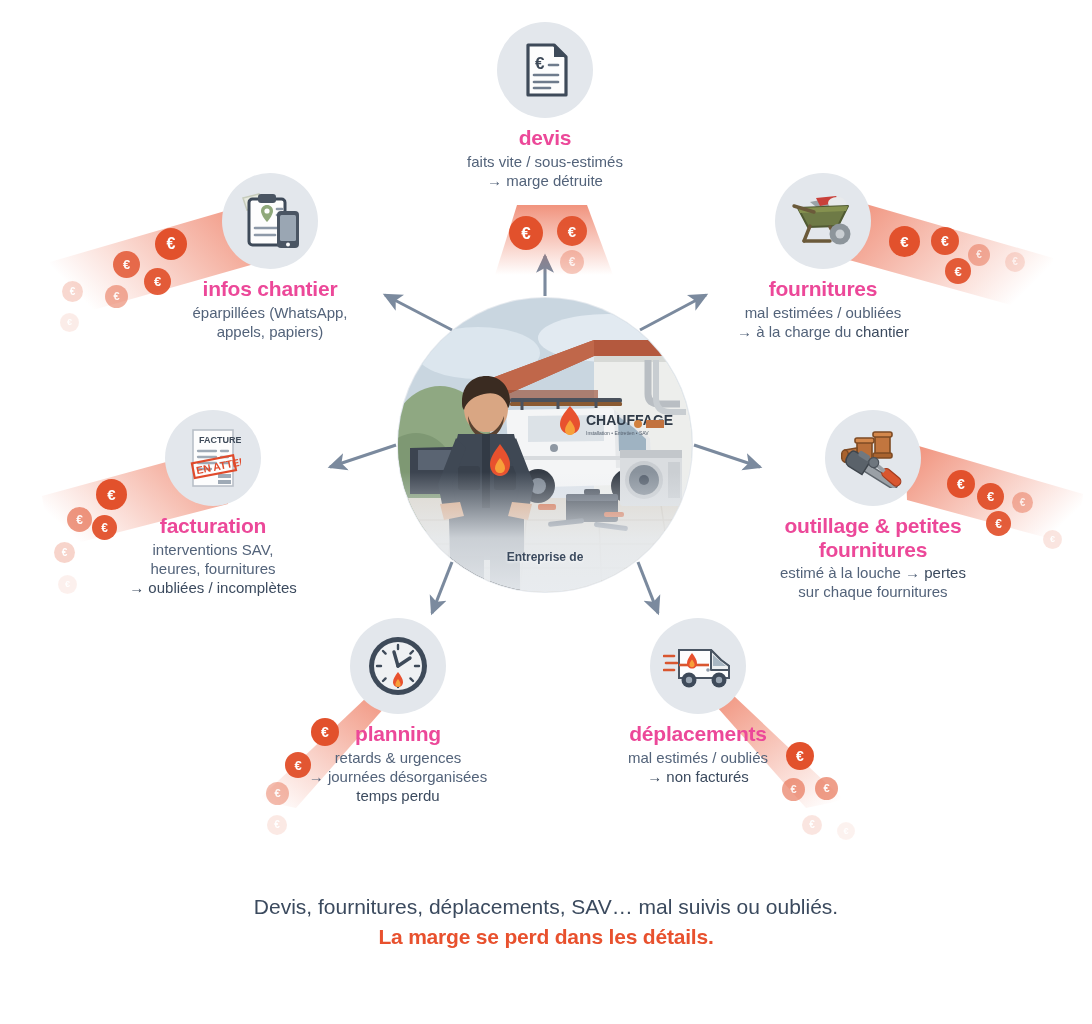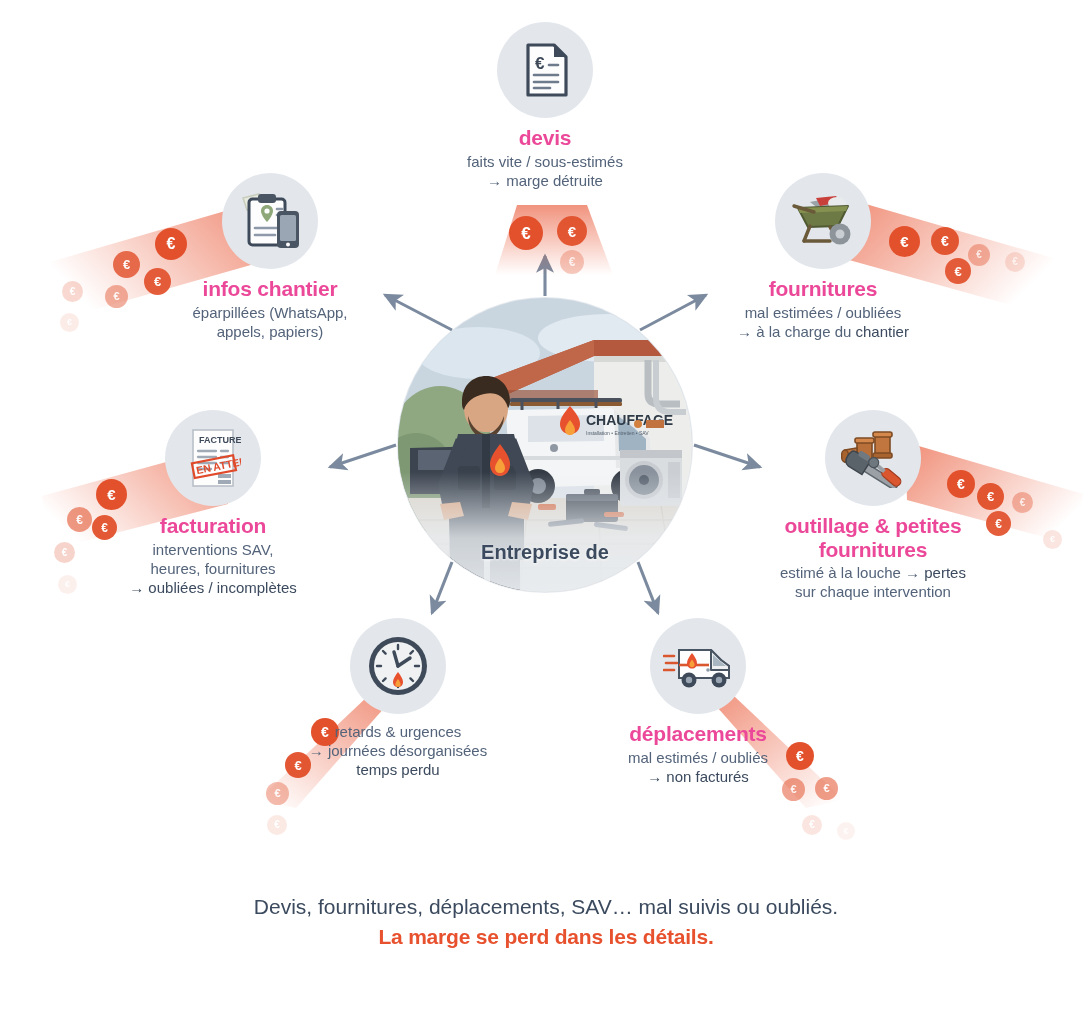--- a/index.html
+++ b/index.html
@@ -55,21 +55,21 @@
     width:294px; height:294px; border-radius:50%;
     overflow:hidden;
     background:#DDE3EA;
     z-index:3;
     box-shadow:0 0 0 1px rgba(180,192,206,.35);
   }
   #center-photo { position:absolute; inset:0; }
   #center-label {
     position:absolute; left:0; right:0; bottom:28px;
     text-align:center;
-    font-size:20px; font-weight:bold; color:#3B4A5E;
+    font-size:12px; font-weight:bold; color:#3B4A5E;
     line-height:1.2; text-shadow:0 1px 3px rgba(255,255,255,.85);
     z-index:4;
   }
   #center-fade {
     position:absolute; left:0; right:0; bottom:0; height:120px;
     background:linear-gradient(to bottom, rgba(233,237,241,0) 0%, rgba(233,237,241,.82) 55%, rgba(233,237,241,.95) 100%);
     z-index:3;
   }
 
   
@@ -469,21 +469,21 @@
         </g>
       </svg>
     </div>
     <div class="node-text">
       <div class="node-title">
         <div>outillage &amp; petites</div>
         <div>fournitures</div>
       </div>
       <div class="node-sub">
         <div><span>estimé à la louche → </span><span class="b">pertes</span></div>
-        <div>sur chaque intervention</div>
+        <div>sur chaque fournitures</div>
       </div>
     </div>
   </div>
 
   <div class="node" style="left:273px; top:618px; width:250px;">
     <div class="node-icon">
       <svg width="64" height="64" viewBox="0 0 64 64">
         <circle cx="32" cy="32" r="29" fill="#3E4A59"></circle>
         <circle cx="32" cy="32" r="24" fill="#EFF1F3"></circle>
         <g stroke="#3E4A59" stroke-width="2.4" stroke-linecap="round">
@@ -496,20 +496,21 @@
           <line x1="17" y1="47" x2="19.6" y2="44.4"></line>
           <line x1="44.4" y1="19.6" x2="47" y2="17"></line>
         </g>
         <line x1="32" y1="32" x2="44" y2="24" stroke="#3E4A59" stroke-width="3.4" stroke-linecap="round"></line>
         <line x1="32" y1="32" x2="28" y2="18" stroke="#3E4A59" stroke-width="3.4" stroke-linecap="round"></line>
         <path d="M32,38 C35,42 37,45 37,48 C37,51 35,53 32,53 C29,53 27,51 27,48 C27,45 29,42 32,38 Z" fill="#E8512E"></path>
         <path d="M32,45 C33.6,47 34.6,49 34.6,50.4 C34.6,51.8 33.5,52.8 32,52.8 C30.5,52.8 29.4,51.8 29.4,50.4 C29.4,49 30.4,47 32,45 Z" fill="#F7A03A"></path>
       </svg>
     </div>
     <div class="node-text">
+      <div class="node-title">planning</div>
       <div class="node-sub">
         <div>retards &amp; urgences</div>
         <div>→ journées désorganisées</div>
         <div class="b">temps perdu</div>
       </div>
     </div>
   </div>
 
   <div class="node" style="left:573px; top:618px; width:250px;">
     <div class="node-icon">

